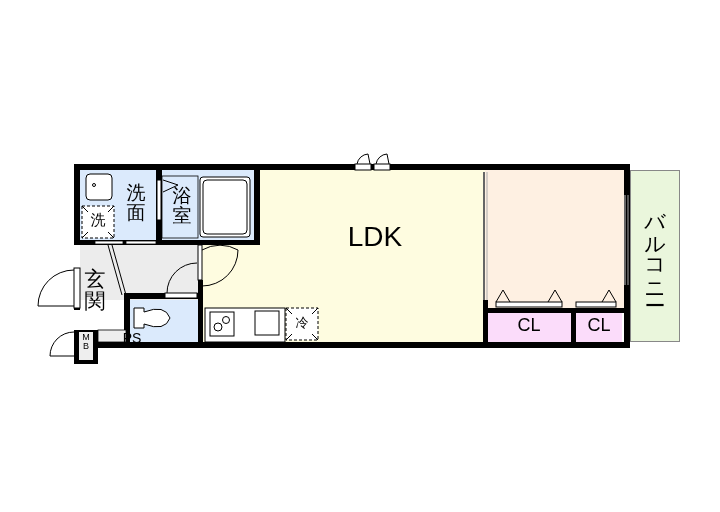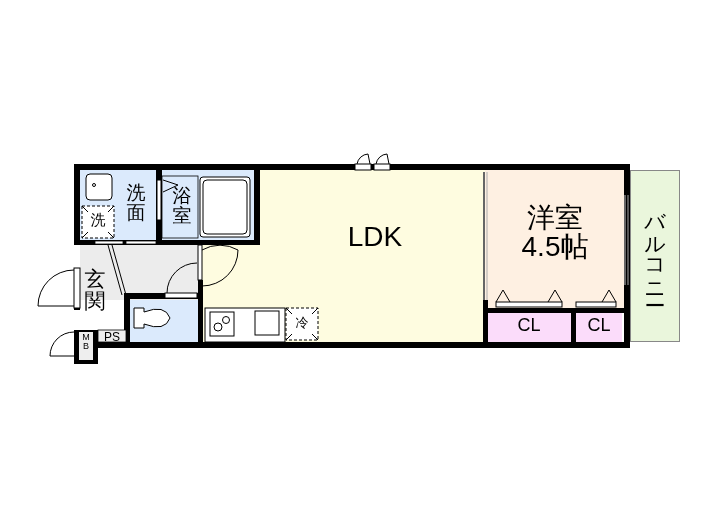--- a/index.html
+++ b/index.html
@@ -104,39 +104,35 @@
     <rect x="496" y="302" width="66" height="5" fill="#fff" stroke="#000" stroke-width="1"></rect>
     <rect x="576" y="302" width="40" height="5" fill="#fff" stroke="#000" stroke-width="1"></rect>
     <path d="M496 302 L503 290 L510 302" fill="none" stroke="#000"></path>
     <path d="M548 302 L555 290 L562 302" fill="none" stroke="#000"></path>
     <path d="M602 302 L609 290 L616 302" fill="none" stroke="#000"></path>
   </svg>
 
   <div class="room-label" style="left:310px;top:222px;width:130px;font-size:28px;">
     <div>LDK</div>
   </div>
-  <div class="room-label" style="left:495px;top:203px;width:120px;font-size:28px;">
-    <div>洋室</div>
-    <div>4.5帖</div>
-  </div>
   <div class="room-label" style="left:640px;top:198px;width:30px;font-size:21px;writing-mode:vertical-rl;line-height:30px;">バルコニー</div>
   <div class="room-label" style="left:122px;top:183px;width:28px;font-size:19px;">
     <div>洗</div>
     <div>面</div>
   </div>
   <div class="room-label" style="left:168px;top:186px;width:28px;font-size:19px;">
     <div>浴</div>
     <div>室</div>
   </div>
   <div class="room-label" style="left:82px;top:268px;width:26px;font-size:21px;">
     <div>玄</div>
     <div>関</div>
   </div>
   <div class="room-label" style="left:487px;top:316px;width:84px;font-size:18px;">CL</div>
   <div class="room-label" style="left:576px;top:316px;width:46px;font-size:18px;">CL</div>
   <div class="room-label" style="left:82px;top:212px;width:32px;font-size:15px;">洗</div>
   <div class="room-label" style="left:286px;top:316px;width:32px;font-size:13px;">冷</div>
-  <div class="room-label" style="left:98px;top:331px;width:28px;font-size:12px;">PS</div>
+  <div class="room-label" style="left:98px;top:331px;width:28px;font-size:14px;padding-left:20px;">PS</div>
   <div class="room-label" style="left:79px;top:333px;width:14px;font-size:9px;">
     <div>M</div>
     <div>B</div>
   </div>
 </div>
 
 </body></html>

